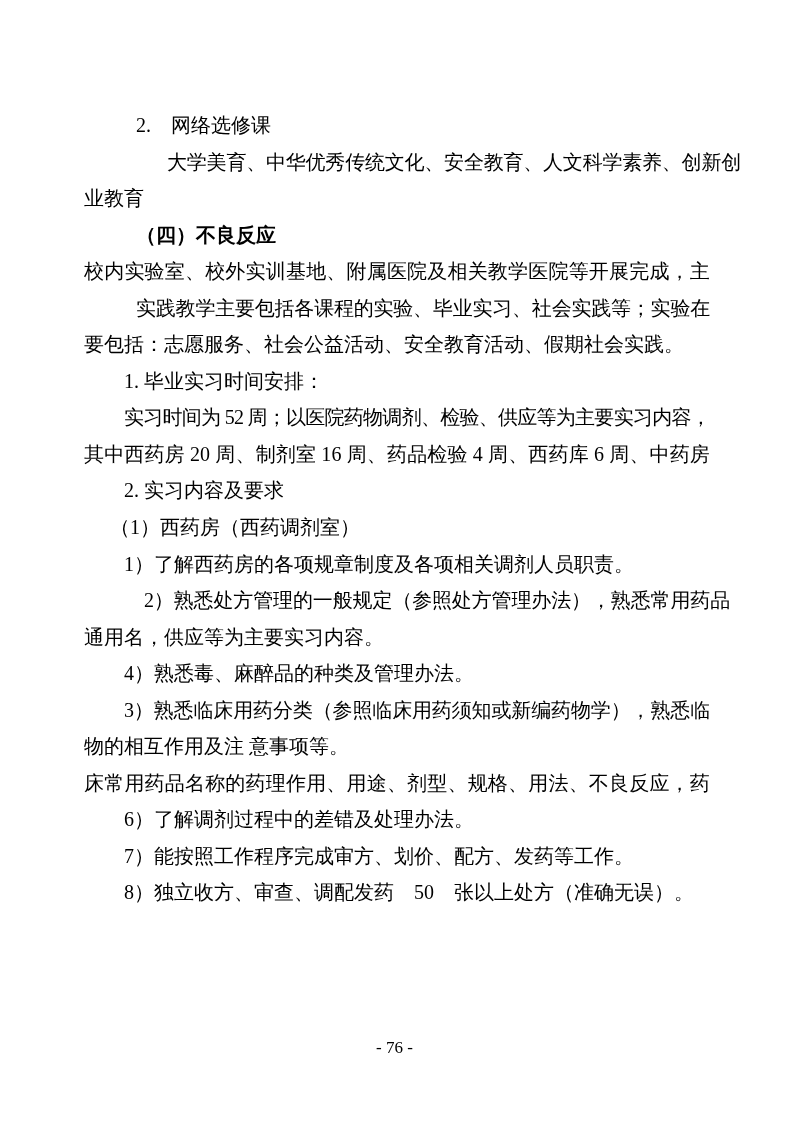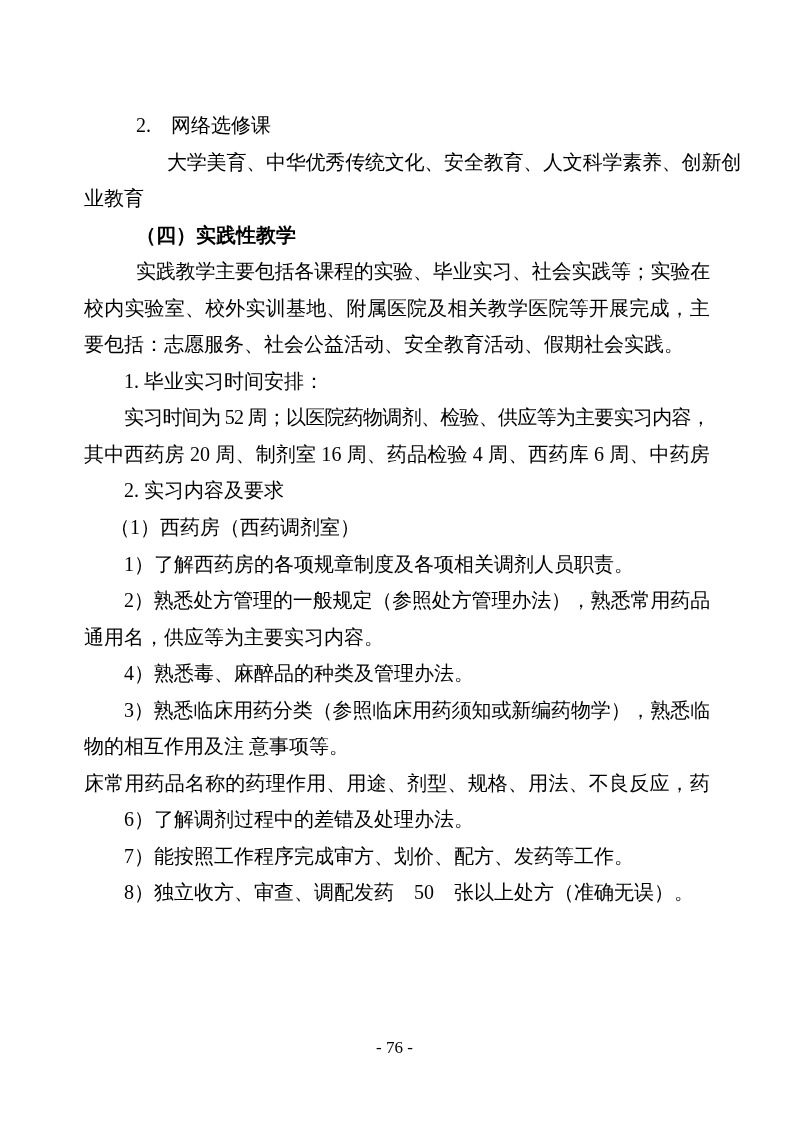--- a/index.html
+++ b/index.html
@@ -49,31 +49,31 @@
   }
 </style>
 </head>
 <body>
 
 <div class="page">
   <div class="text-block">
     <div class="ln ind-lg"><span>2.　网络选修课</span></div>
     <div class="ln ind-lg fill"><span style="letter-spacing: -0.206897px; margin-left: 31px;">大学美育、中华优秀传统文化、安全教育、人文科学素养、创新创</span></div>
     <div class="ln"><span>业教育</span></div>
-    <div class="ln ind-lg bold"><span>（四）实践性教学</span></div>
+    <div class="ln ind-lg bold"><span>（四）不良反应</span></div>
+    <div class="ln fill"><span style="letter-spacing: 0.193548px;">校内实验室、校外实训基地、附属医院及相关教学医院等开展完成，主</span></div>
     <div class="ln ind-lg fill"><span style="letter-spacing: -0.206897px;">实践教学主要包括各课程的实验、毕业实习、社会实践等；实验在</span></div>
-    <div class="ln fill"><span style="letter-spacing: 0.193548px;">校内实验室、校外实训基地、附属医院及相关教学医院等开展完成，主</span></div>
     <div class="ln"><span>要包括：志愿服务、社会公益活动、安全教育活动、假期社会实践。</span></div>
     <div class="ln ind-md"><span>1. 毕业实习时间安排：</span></div>
     <div class="ln ind-md fill"><span style="letter-spacing: -0.727273px;">实习时间为 52 周；以医院药物调剂、检验、供应等为主要实习内容，</span></div>
     <div class="ln fill"><span style="letter-spacing: 0.15px;">其中西药房 20 周、制剂室 16 周、药品检验 4 周、西药库 6 周、中药房</span></div>
     <div class="ln ind-md"><span>2. 实习内容及要求</span></div>
     <div class="ln ind-sm"><span>（1）西药房（西药调剂室）</span></div>
     <div class="ln ind-md"><span>1）了解西药房的各项规章制度及各项相关调剂人员职责。</span></div>
-    <div class="ln ind-md fill"><span style="letter-spacing: -0.133333px;">2）熟悉处方管理的一般规定（参照处方管理办法），熟悉常用药品</span></div>
+    <div class="ln ind-md fill"><span style="letter-spacing: -0.133333px; margin-left: 20px;">2）熟悉处方管理的一般规定（参照处方管理办法），熟悉常用药品</span></div>
     <div class="ln"><span>通用名，供应等为主要实习内容。</span></div>
     <div class="ln ind-md"><span>4）熟悉毒、麻醉品的种类及管理办法。</span></div>
     <div class="ln ind-md fill"><span style="letter-spacing: -0.133333px;">3）熟悉临床用药分类（参照临床用药须知或新编药物学），熟悉临</span></div>
     <div class="ln"><span>物的相互作用及注 意事项等。</span></div>
     <div class="ln fill"><span style="letter-spacing: 0.193548px;">床常用药品名称的药理作用、用途、剂型、规格、用法、不良反应，药</span></div>
     <div class="ln ind-md"><span>6）了解调剂过程中的差错及处理办法。</span></div>
     <div class="ln ind-md"><span>7）能按照工作程序完成审方、划价、配方、发药等工作。</span></div>
     <div class="ln ind-md"><span>8）独立收方、审查、调配发药　50　张以上处方（准确无误）。</span></div>
   </div>
   <div class="pageno">- 76 -</div>

